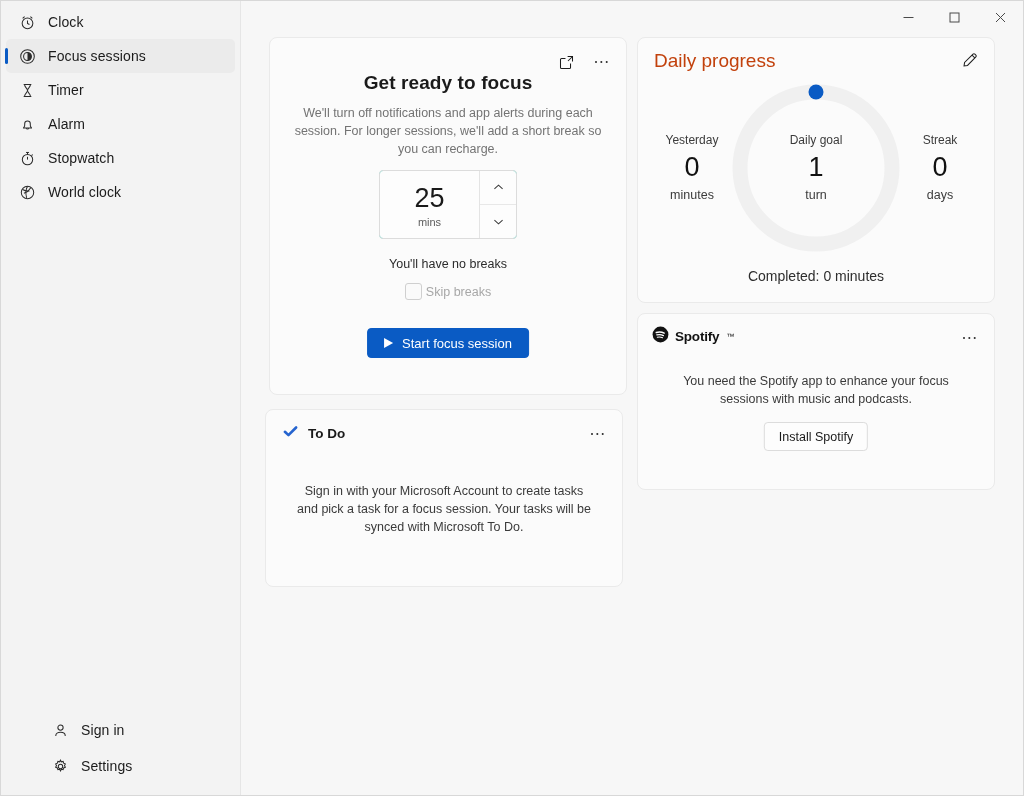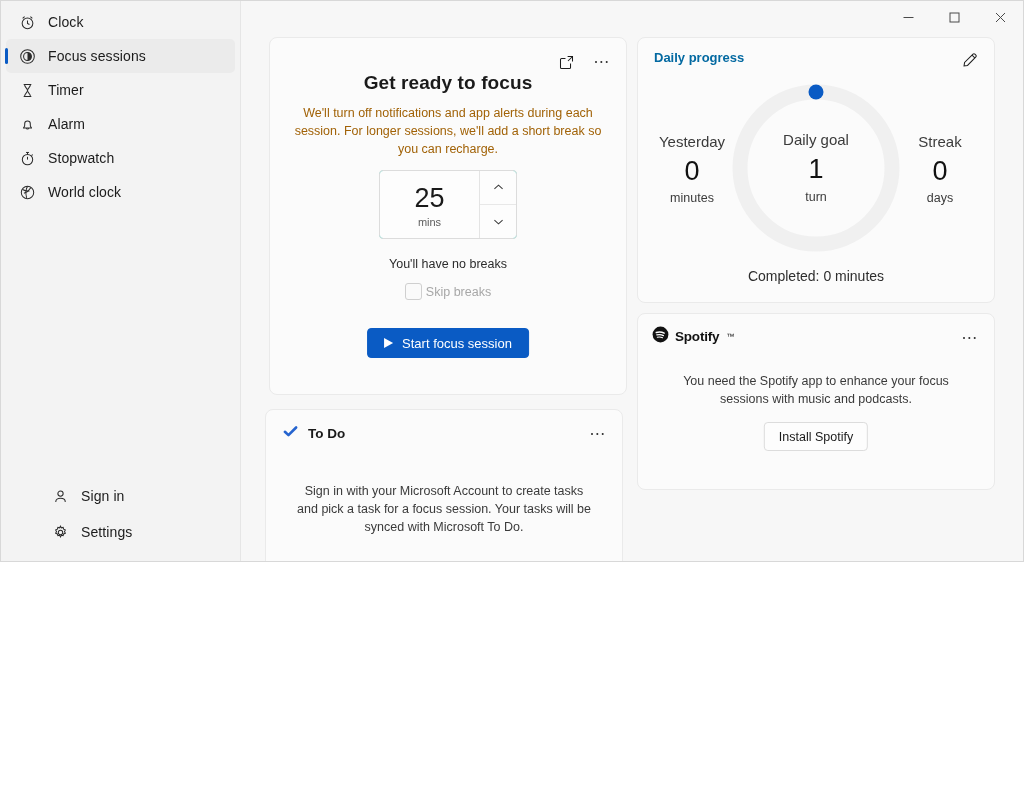--- a/index.html
+++ b/index.html
@@ -8,21 +8,21 @@
     width: 1024px;
     height: 796px;
     overflow: hidden;
     font-family: "Liberation Sans", "DejaVu Sans", sans-serif;
     background: #ffffff;
   }
 
   .app-window {
     position: relative;
     width: 1024px;
-    height: 562px;
+    height: 796px;
     background: #f9f9f9;
     display: flex;
     border: 1px solid #d8d8d8;
   }
 
   
   .sidebar {
     width: 240px;
     height: 100%;
     background: #f3f3f3;
@@ -162,21 +162,21 @@
     margin-top: 34px;
     letter-spacing: 0.1px;
   }
 
   .focus-desc {
     margin: 10px auto 0;
     width: 312px;
     text-align: center;
     font-size: 12.5px;
     line-height: 18px;
-    color: #a16207;
+    color: #737373;
   }
 
   .spinner-wrap {
     position: absolute;
     left: 50%;
     transform: translateX(-50%);
     top: 132px;
     width: 138px;
     height: 69px;
     display: flex;
@@ -296,23 +296,23 @@
   .card-progress {
     left: 396px;
     top: 36px;
     width: 358px;
     height: 266px;
   }
   .progress-title {
     position: absolute;
     top: 12px;
     left: 16px;
-    font-size: 13px;
-    font-weight: 700;
-    color: #0369a1;
+    font-size: 19px;
+    font-weight: 400;
+    color: #c2410c;
   }
   .edit-btn {
     position: absolute;
     top: 8px;
     right: 10px;
     width: 28px; height: 28px;
     display: flex; align-items: center; justify-content: center;
     color: #1e1e1e;
   }
 
@@ -325,21 +325,21 @@
     height: 168px;
   }
   .ring-center {
     position: absolute;
     inset: 0;
     display: flex;
     flex-direction: column;
     align-items: center;
     justify-content: center;
   }
-  .stat-cap { font-size: 15px; color: #3b3b3b; line-height: 1.1; }
+  .stat-cap { font-size: 12px; color: #3b3b3b; line-height: 1.1; }
   .stat-num { font-size: 27px; color: #111111; font-weight: 400; line-height: 1.25; margin-top: 4px; }
   .stat-unit { font-size: 12.5px; color: #3b3b3b; margin-top: 3px; }
 
   .side-stat {
     position: absolute;
     top: 96px;
     width: 96px;
     display: flex;
     flex-direction: column;
     align-items: center;

